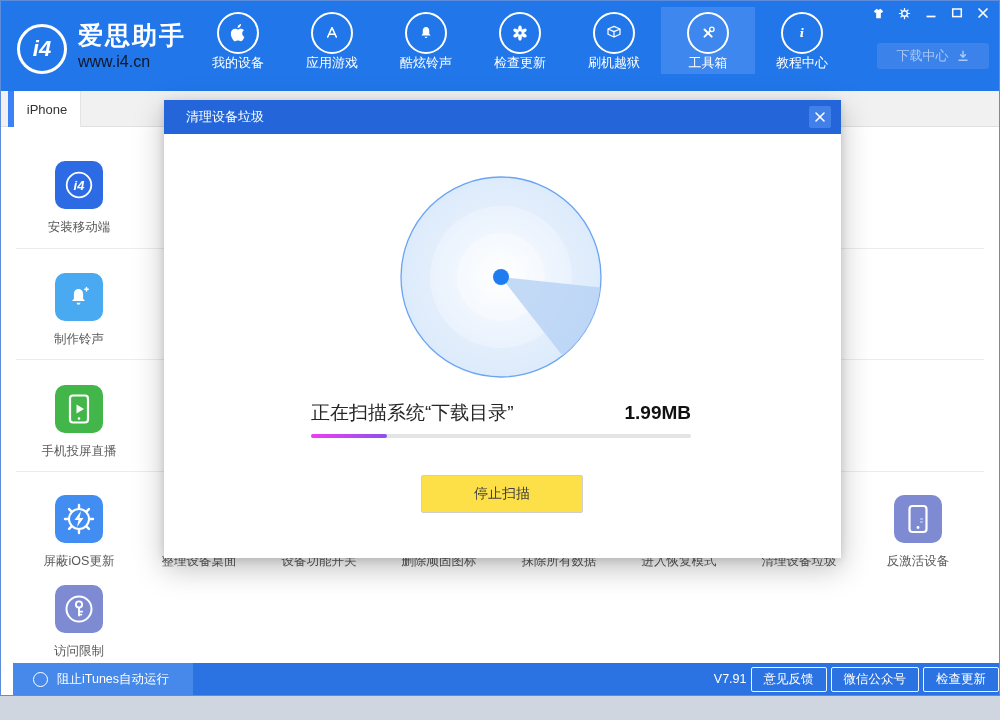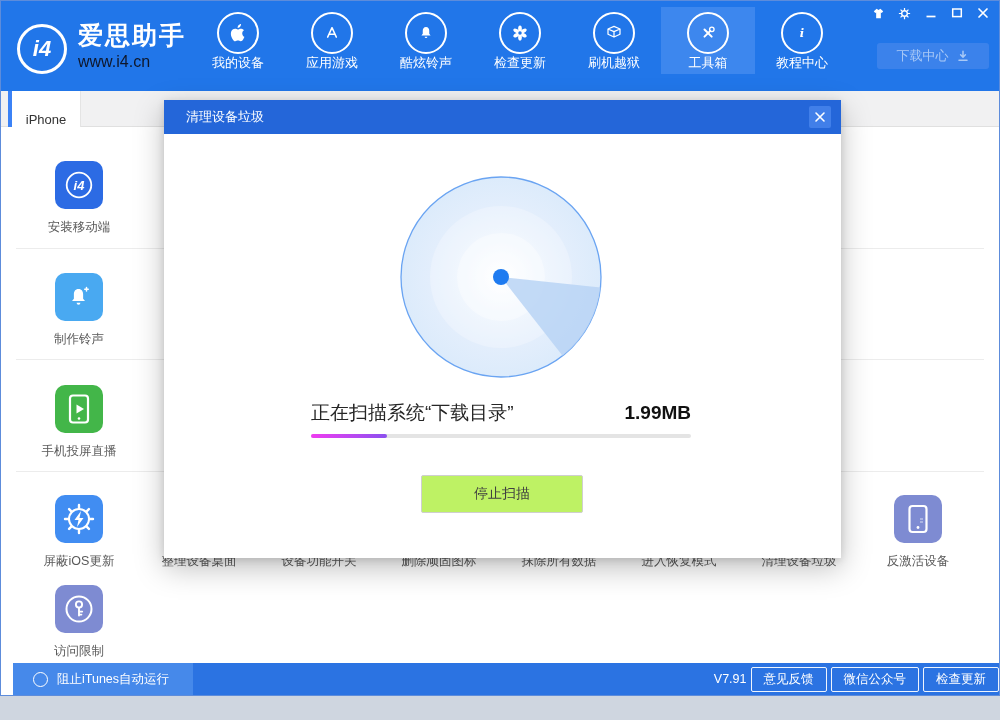--- a/index.html
+++ b/index.html
@@ -24,22 +24,22 @@
   .nav-label{color:#fff;font-size:13px;}
   .win-controls{position:absolute;top:4px;right:8px;display:flex;align-items:center;gap:9px;}
   .win-btn{width:17px;height:16px;display:flex;align-items:center;justify-content:center;cursor:pointer;}
   .dl-btn{position:absolute;top:42px;right:10px;width:112px;height:26px;background:#3b82eb;
     border-radius:3px;color:#a9c9f6;font-size:13px;display:flex;align-items:center;
     justify-content:center;gap:7px;cursor:pointer;}
   
   .tabbar{position:absolute;left:0;top:90px;width:100%;height:36px;background:#f1f1f2;
     border-bottom:1px solid #e0e0e0;box-sizing:border-box;}
   .tab{position:absolute;left:7px;top:0;width:73px;height:36px;background:#fff;
-    border-left:4px solid #3b82f6;border-right:1px solid #e4e4e4;box-sizing:border-box;
-    display:flex;align-items:flex-end;justify-content:center;font-size:13px;color:#333;cursor:pointer;}
+    border-left:6px solid #3b82f6;border-right:1px solid #e4e4e4;box-sizing:border-box;
+    display:flex;align-items:center;justify-content:center;font-size:13px;color:#333;cursor:pointer;}
   
   .divider{position:absolute;left:15px;right:15px;height:1px;background:#ececec;}
   .tool{position:absolute;width:110px;text-align:center;cursor:pointer;}
   .tool-icon{width:48px;height:48px;border-radius:10px;margin:0 auto;
     display:flex;align-items:center;justify-content:center;}
   .tool-label{font-size:12.5px;color:#595959;margin-top:10px;}
   .tool-label-only{position:absolute;width:110px;text-align:center;font-size:12.5px;
     color:#595959;cursor:pointer;}
   .bg-i4{background:#2c6be4;}  .bg-bell{background:#49a9f1;}
   .bg-green{background:#43b649;} .bg-gear{background:#418df2;}
@@ -53,21 +53,21 @@
     border-radius:2px;display:flex;align-items:center;justify-content:center;cursor:pointer;}
   .radar-wrap{position:absolute;left:235px;top:75px;width:204px;height:204px;}
   .scan-row{position:absolute;left:147px;top:300px;width:380px;display:flex;
     justify-content:space-between;align-items:baseline;}
   .scan-status{font-size:19px;color:#262626;}
   .scan-size{font-size:19px;color:#111;font-weight:600;}
   .progress-track{position:absolute;left:147px;top:334px;width:380px;height:4px;
     background:#e4e4e4;border-radius:2px;}
   .progress-fill{height:4px;border-radius:2px;width:20%;
     background:linear-gradient(90deg,#ef3cf0 0%,#b549f1 60%,#8a50ee 100%);}
-  .stop-btn{position:absolute;left:257px;top:375px;width:160px;height:36px;background:#bef264;
+  .stop-btn{position:absolute;left:257px;top:375px;width:160px;height:36px;background:#fde047;
     border:1px solid #cfcfcf;border-radius:2px;font-size:14px;color:#404040;
     display:flex;align-items:center;justify-content:center;cursor:pointer;}
   
   .statusbar{position:absolute;left:0;bottom:0;width:100%;height:32px;background:#2b73e2;margin-left:12px;}
   .itunes-seg{position:absolute;left:0;top:0;width:180px;height:32px;background:#4689ea;
     display:flex;align-items:center;gap:9px;padding-left:20px;box-sizing:border-box;cursor:pointer;}
   .radio-circle{width:13px;height:13px;border:1.5px solid #fff;border-radius:50%;flex:none;}
   .itunes-label{color:#fff;font-size:12.5px;}
   .status-right{position:absolute;right:12px;top:0;height:32px;display:flex;align-items:center;gap:4px;}
   .version{color:#fff;font-size:12.5px;}

